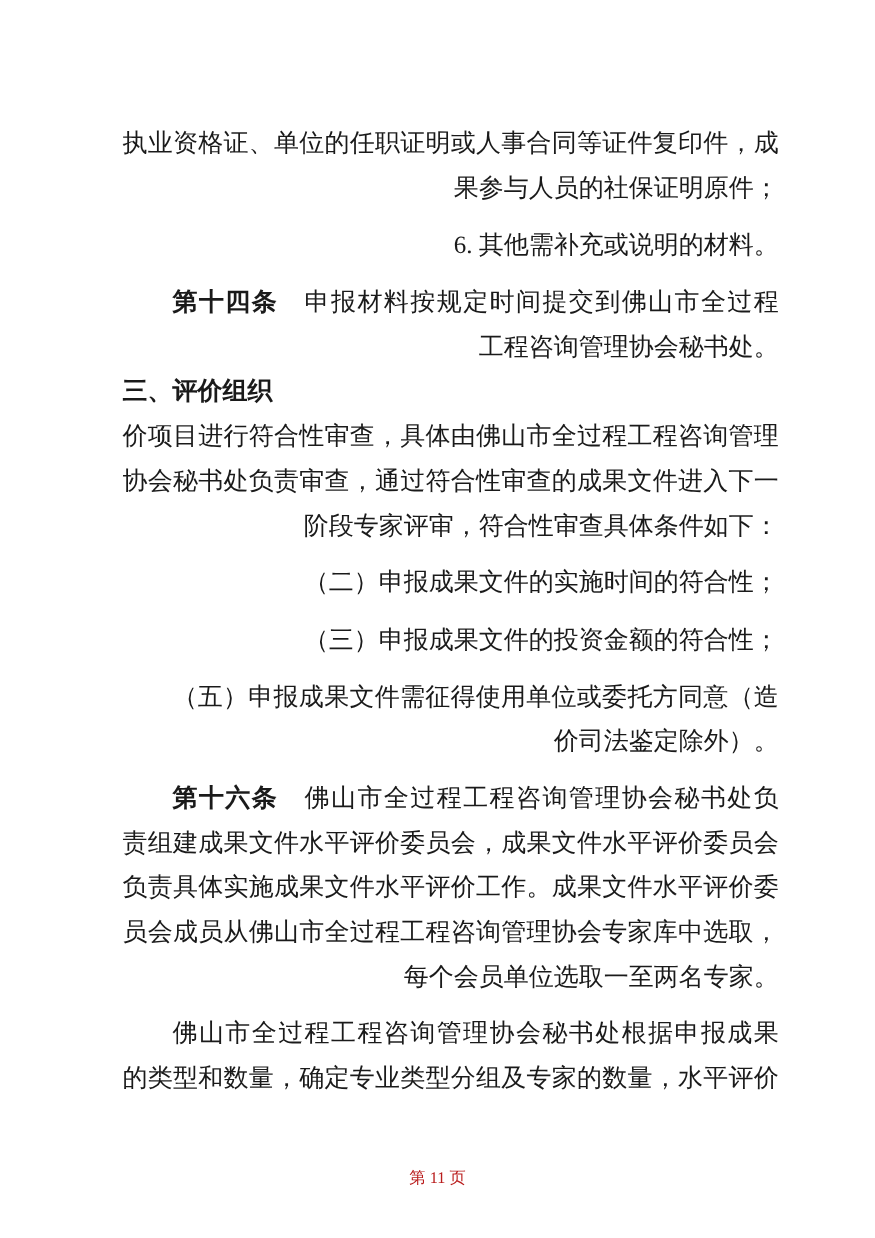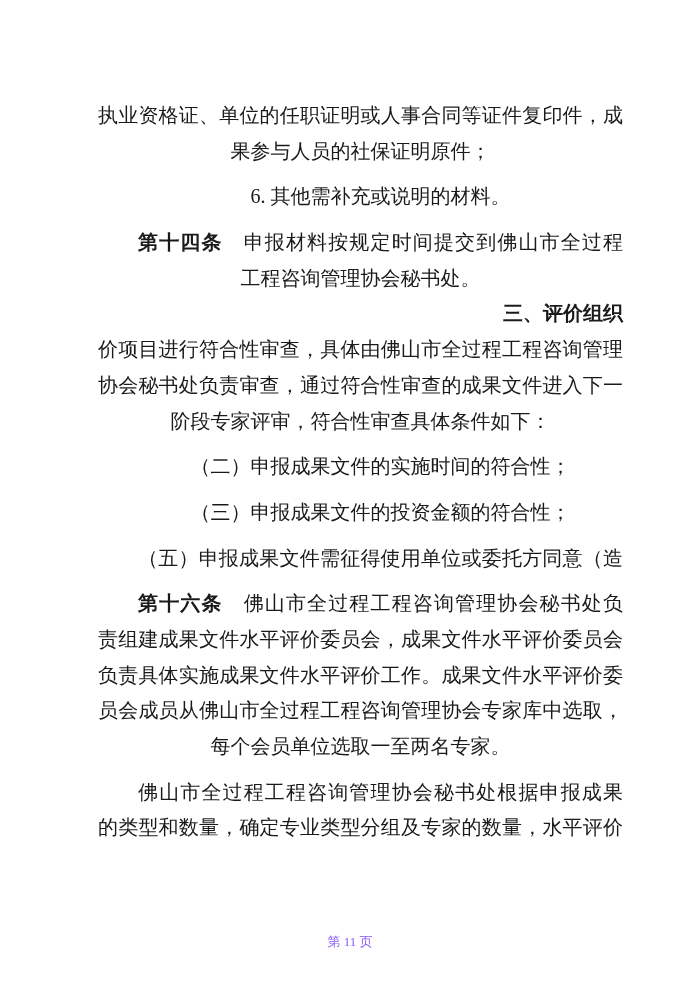--- a/index.html
+++ b/index.html
@@ -20,71 +20,72 @@
     position: absolute;
     left: 98px;
     top: 98px;
     width: 525px;
   }
   .line {
     font-size: 20px;
     line-height: 35.7px;
     height: 35.7px;
     white-space: nowrap;
-    text-align: center;
+    text-align: right;
     letter-spacing: 0;
   }
   .line.indent {
     padding-left: 2em;
     margin-top: 10px;
   }
   .line.fill {
     white-space: normal;
     text-align: justify;
     text-align-last: justify;
   }
   .line.fill.indent {
     padding-left: 0;
     text-indent: 2em;
   }
   .line.center {
-    text-align: right;
+    text-align: left;
     font-weight: bold;
     padding-left: 0;
   }
   .line b {
     font-weight: bold;
   }
   .footer {
     position: absolute;
     left: 0;
     top: 933px;
     width: 700px;
     text-align: center;
     font-size: 13px;
-    color: #8b5cf6;
+    color: #b91c1c;
   }
 </style>
 </head>
 <body>
 
 <div class="page">
   <div class="doc-body" id="doc-body">
       <div class="line fill"><span>执业资格证、单位的任职证明或人事合同等证件复印件，成</span></div>
       <div class="line"><span>果参与人员的社保证明原件；</span></div>
       <div class="line indent"><span>6. 其他需补充或说明的材料。</span></div>
       <div class="line indent fill"><b>第十四条</b><span>　申报材料按规定时间提交到佛山市全过程</span></div>
       <div class="line"><span>工程咨询管理协会秘书处。</span></div>
       <div class="line center"><b>三、评价组织</b></div>
       <div class="line fill"><span>价项目进行符合性审查，具体由佛山市全过程工程咨询管理</span></div>
       <div class="line fill"><span>协会秘书处负责审查，通过符合性审查的成果文件进入下一</span></div>
       <div class="line"><span>阶段专家评审，符合性审查具体条件如下：</span></div>
       <div class="line indent"><span>（二）申报成果文件的实施时间的符合性；</span></div>
       <div class="line indent"><span>（三）申报成果文件的投资金额的符合性；</span></div>
       <div class="line indent fill"><span>（五）申报成果文件需征得使用单位或委托方同意（造</span></div>
+      <div class="line"><span>价司法鉴定除外）。</span></div>
       <div class="line indent fill"><b>第十六条</b><span>　佛山市全过程工程咨询管理协会秘书处负</span></div>
       <div class="line fill"><span>责组建成果文件水平评价委员会，成果文件水平评价委员会</span></div>
       <div class="line fill"><span>负责具体实施成果文件水平评价工作。成果文件水平评价委</span></div>
       <div class="line fill"><span>员会成员从佛山市全过程工程咨询管理协会专家库中选取，</span></div>
       <div class="line"><span>每个会员单位选取一至两名专家。</span></div>
       <div class="line indent fill"><span>佛山市全过程工程咨询管理协会秘书处根据申报成果</span></div>
       <div class="line fill"><span>的类型和数量，确定专业类型分组及专家的数量，水平评价</span></div>
     </div>
   <div class="footer">
     <span>第 11 页</span>

